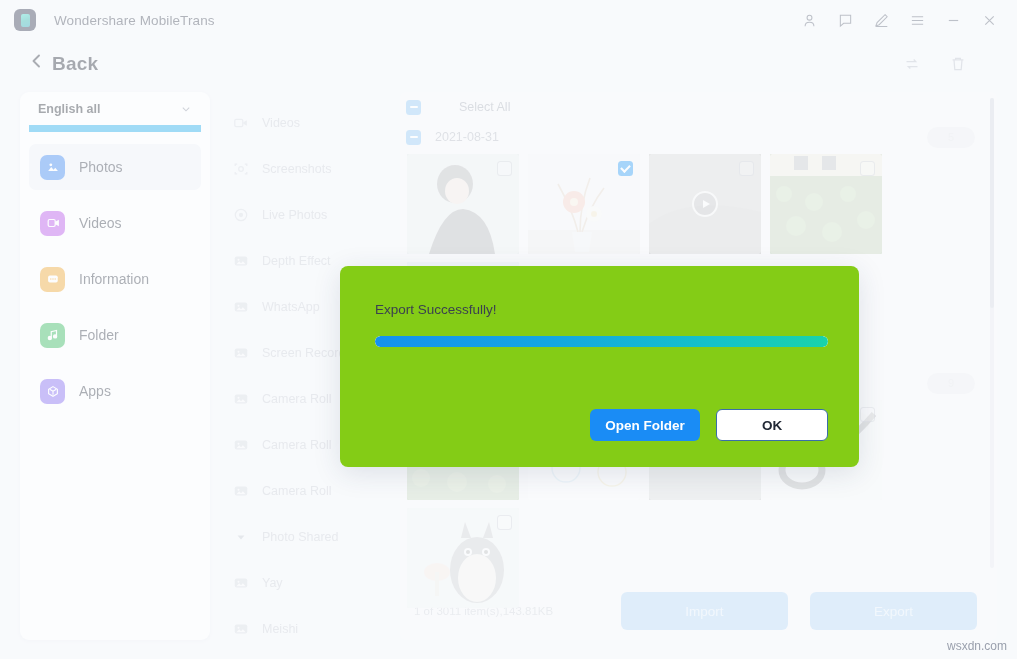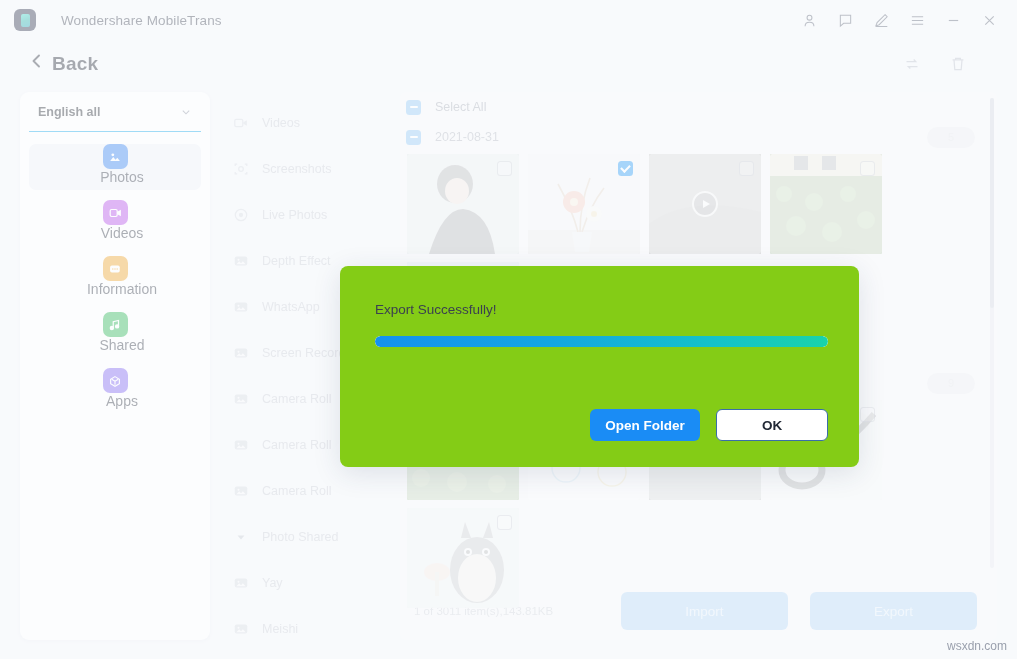--- a/index.html
+++ b/index.html
@@ -26,21 +26,21 @@
     width: 22px; height: 22px; border-radius: 6px;
     background: #252b45;
     display: flex; align-items: center; justify-content: center;
     flex: none;
   }
   .logo-inner {
     width: 9px; height: 13px; border-radius: 2px;
     background: linear-gradient(160deg, #3ad8c8 0%, #1fb0a8 50%, #19a0b5 100%);
   }
   .app-title {
-    margin-left: 25px;
+    margin-left: 18px;
     font-size: 13.5px;
     color: #3a4050;
     letter-spacing: .1px;
   }
   .tb-right {
     margin-left: auto;
     display: flex; align-items: center; gap: 17px;
     padding-right: 4px;
   }
   .tb-icon {
@@ -81,37 +81,36 @@
     width: 190px; height: 548px;
     background: #ffffff;
     border-radius: 9px;
     box-shadow: 0 1px 4px rgba(30,40,70,.05);
     padding: 0 9px;
   }
   .lang-row {
     height: 40px;
     display: flex; align-items: center;
     padding: 0 9px;
-    border-bottom: 1px solid #0ea5e9;
+    border-bottom: 7px solid #0ea5e9;
     cursor: pointer;
   }
   .lang-label {
     font-size: 12.5px; font-weight: bold; color: #20252f;
   }
   .lang-chev { margin-left: auto; color: #8b91a0; display:flex; }
 
   .nav { padding-top: 12px; }
   .nav-item {
     height: 46px;
     display: flex; align-items: center;
     padding: 0 11px;
     border-radius: 7px;
     margin-bottom: 10px;
     cursor: pointer;
-    flex-direction: column;
   }
   .nav-item.active { background: #eef1f8; }
   .nav-ico {
     width: 25px; height: 25px; border-radius: 7px;
     flex: none;
     display: flex; align-items: center; justify-content: center;
     color: #fff;
   }
   .nav-text {
     margin-left: 14px;
@@ -147,20 +146,21 @@
     position: absolute; left: 400px; top: 92px;
     width: 597px; height: 548px;
     background: #f7f8fa;
     border-radius: 6px;
     overflow: hidden;
   }
   .select-all-row {
     height: 30px;
     display: flex; align-items: center;
     padding-left: 6px;
+    gap: 24px;
   }
   .date-row {
     height: 30px;
     display: flex; align-items: center;
     padding-left: 6px; padding-right: 22px; text-align: center;
   }
   .cb {
     width: 15px; height: 15px; border-radius: 3.5px;
     flex: none;
     display: flex; align-items: center; justify-content: center;
@@ -443,21 +443,21 @@
           <span class="nav-text">Information</span>
         </div>
         <div class="nav-item">
           <span class="nav-ico" style="background:#22b44c">
             <svg width="14" height="14" viewBox="0 0 16 16" fill="none" stroke="currentColor" stroke-width="1.4">
               <path d="M6 11V4.2l6-1.4V9"></path>
               <circle cx="4.4" cy="11.4" r="1.8" fill="currentColor"></circle>
               <circle cx="10.4" cy="9.6" r="1.8" fill="currentColor"></circle>
             </svg>
           </span>
-          <span class="nav-text">Shared</span>
+          <span class="nav-text">Folder</span>
         </div>
         <div class="nav-item">
           <span class="nav-ico" style="background:#7a5cf0">
             <svg width="14" height="14" viewBox="0 0 16 16" fill="none" stroke="currentColor" stroke-width="1.3">
               <path d="M8 3 13 6v5L8 14 3 11V6z"></path>
               <path d="M8 8.3v4M8 8.3 4.3 6M8 8.3 11.7 6"></path>
             </svg>
           </span>
           <span class="nav-text">Apps</span>
         </div>

